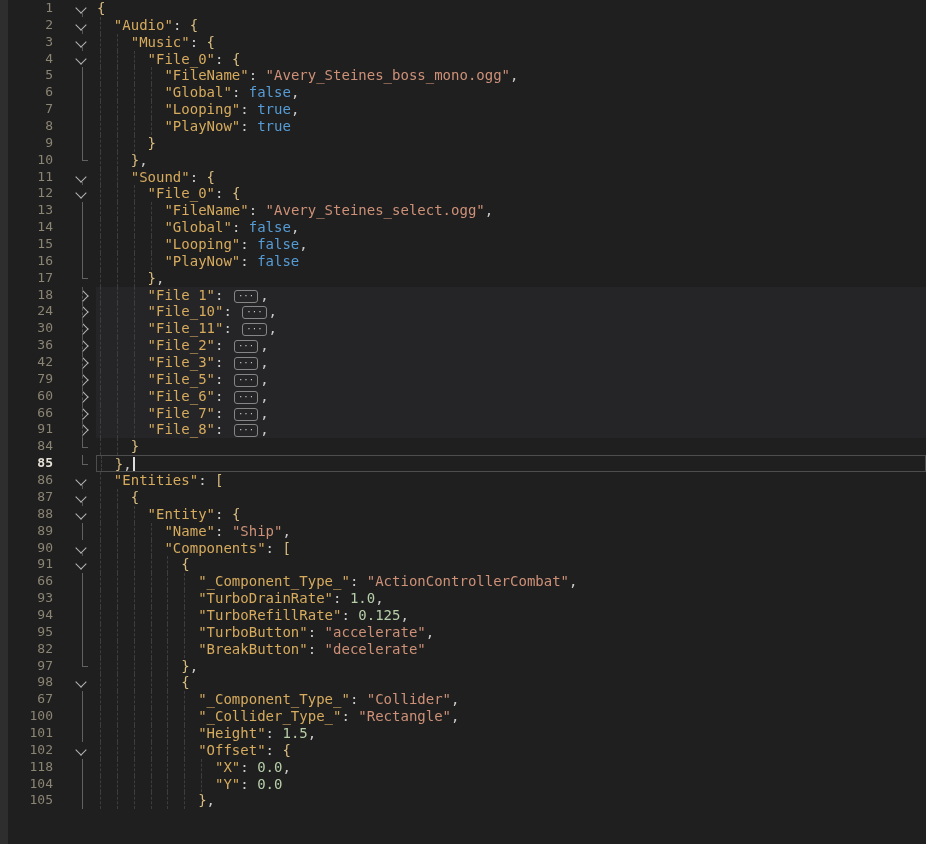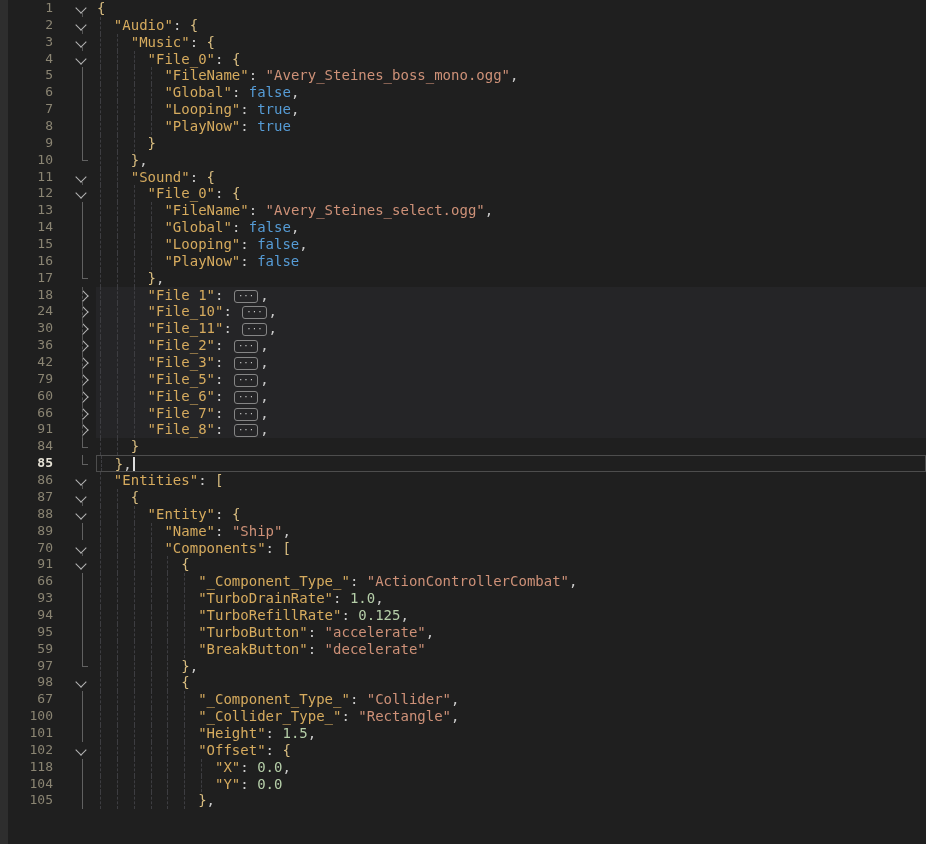--- a/index.html
+++ b/index.html
@@ -429,21 +429,21 @@
         </div>
         <div class="content">
           <span class="guide" style="left: 4px;"></span>
           <span class="guide" style="left: 20.86px;"></span>
           <span class="guide" style="left: 37.72px;"></span>
           <span class="guide" style="left: 54.58px;"></span>
           <span class="code" style="left: 68.44px;"><span class="tk-k">"Name"</span><span class="tk-p">: </span><span class="tk-s">"Ship"</span><span class="tk-p">,</span></span>
         </div>
       </div>
       <div class="row">
-        <div class="ln">70</div>
+        <div class="ln">90</div>
         <div class="fc">
           <span class="g cdash"></span>
           <span class="chev down"></span>
         </div>
         <div class="content">
           <span class="guide" style="left: 4px;"></span>
           <span class="guide" style="left: 20.86px;"></span>
           <span class="guide" style="left: 37.72px;"></span>
           <span class="guide" style="left: 54.58px;"></span>
           <span class="code" style="left: 68.44px;"><span class="tk-k">"Components"</span><span class="tk-p">: </span><span class="tk-b">[</span></span>
@@ -517,21 +517,21 @@
           <span class="guide" style="left: 4px;"></span>
           <span class="guide" style="left: 20.86px;"></span>
           <span class="guide" style="left: 37.72px;"></span>
           <span class="guide" style="left: 54.58px;"></span>
           <span class="guide" style="left: 71.44px;"></span>
           <span class="guide" style="left: 88.3px;"></span>
           <span class="code" style="left: 102.16px;"><span class="tk-k">"TurboButton"</span><span class="tk-p">: </span><span class="tk-s">"accelerate"</span><span class="tk-p">,</span></span>
         </div>
       </div>
       <div class="row">
-        <div class="ln">59</div>
+        <div class="ln">82</div>
         <div class="fc">
           <span class="g line"></span>
         </div>
         <div class="content">
           <span class="guide" style="left: 4px;"></span>
           <span class="guide" style="left: 20.86px;"></span>
           <span class="guide" style="left: 37.72px;"></span>
           <span class="guide" style="left: 54.58px;"></span>
           <span class="guide" style="left: 71.44px;"></span>
           <span class="guide" style="left: 88.3px;"></span>

